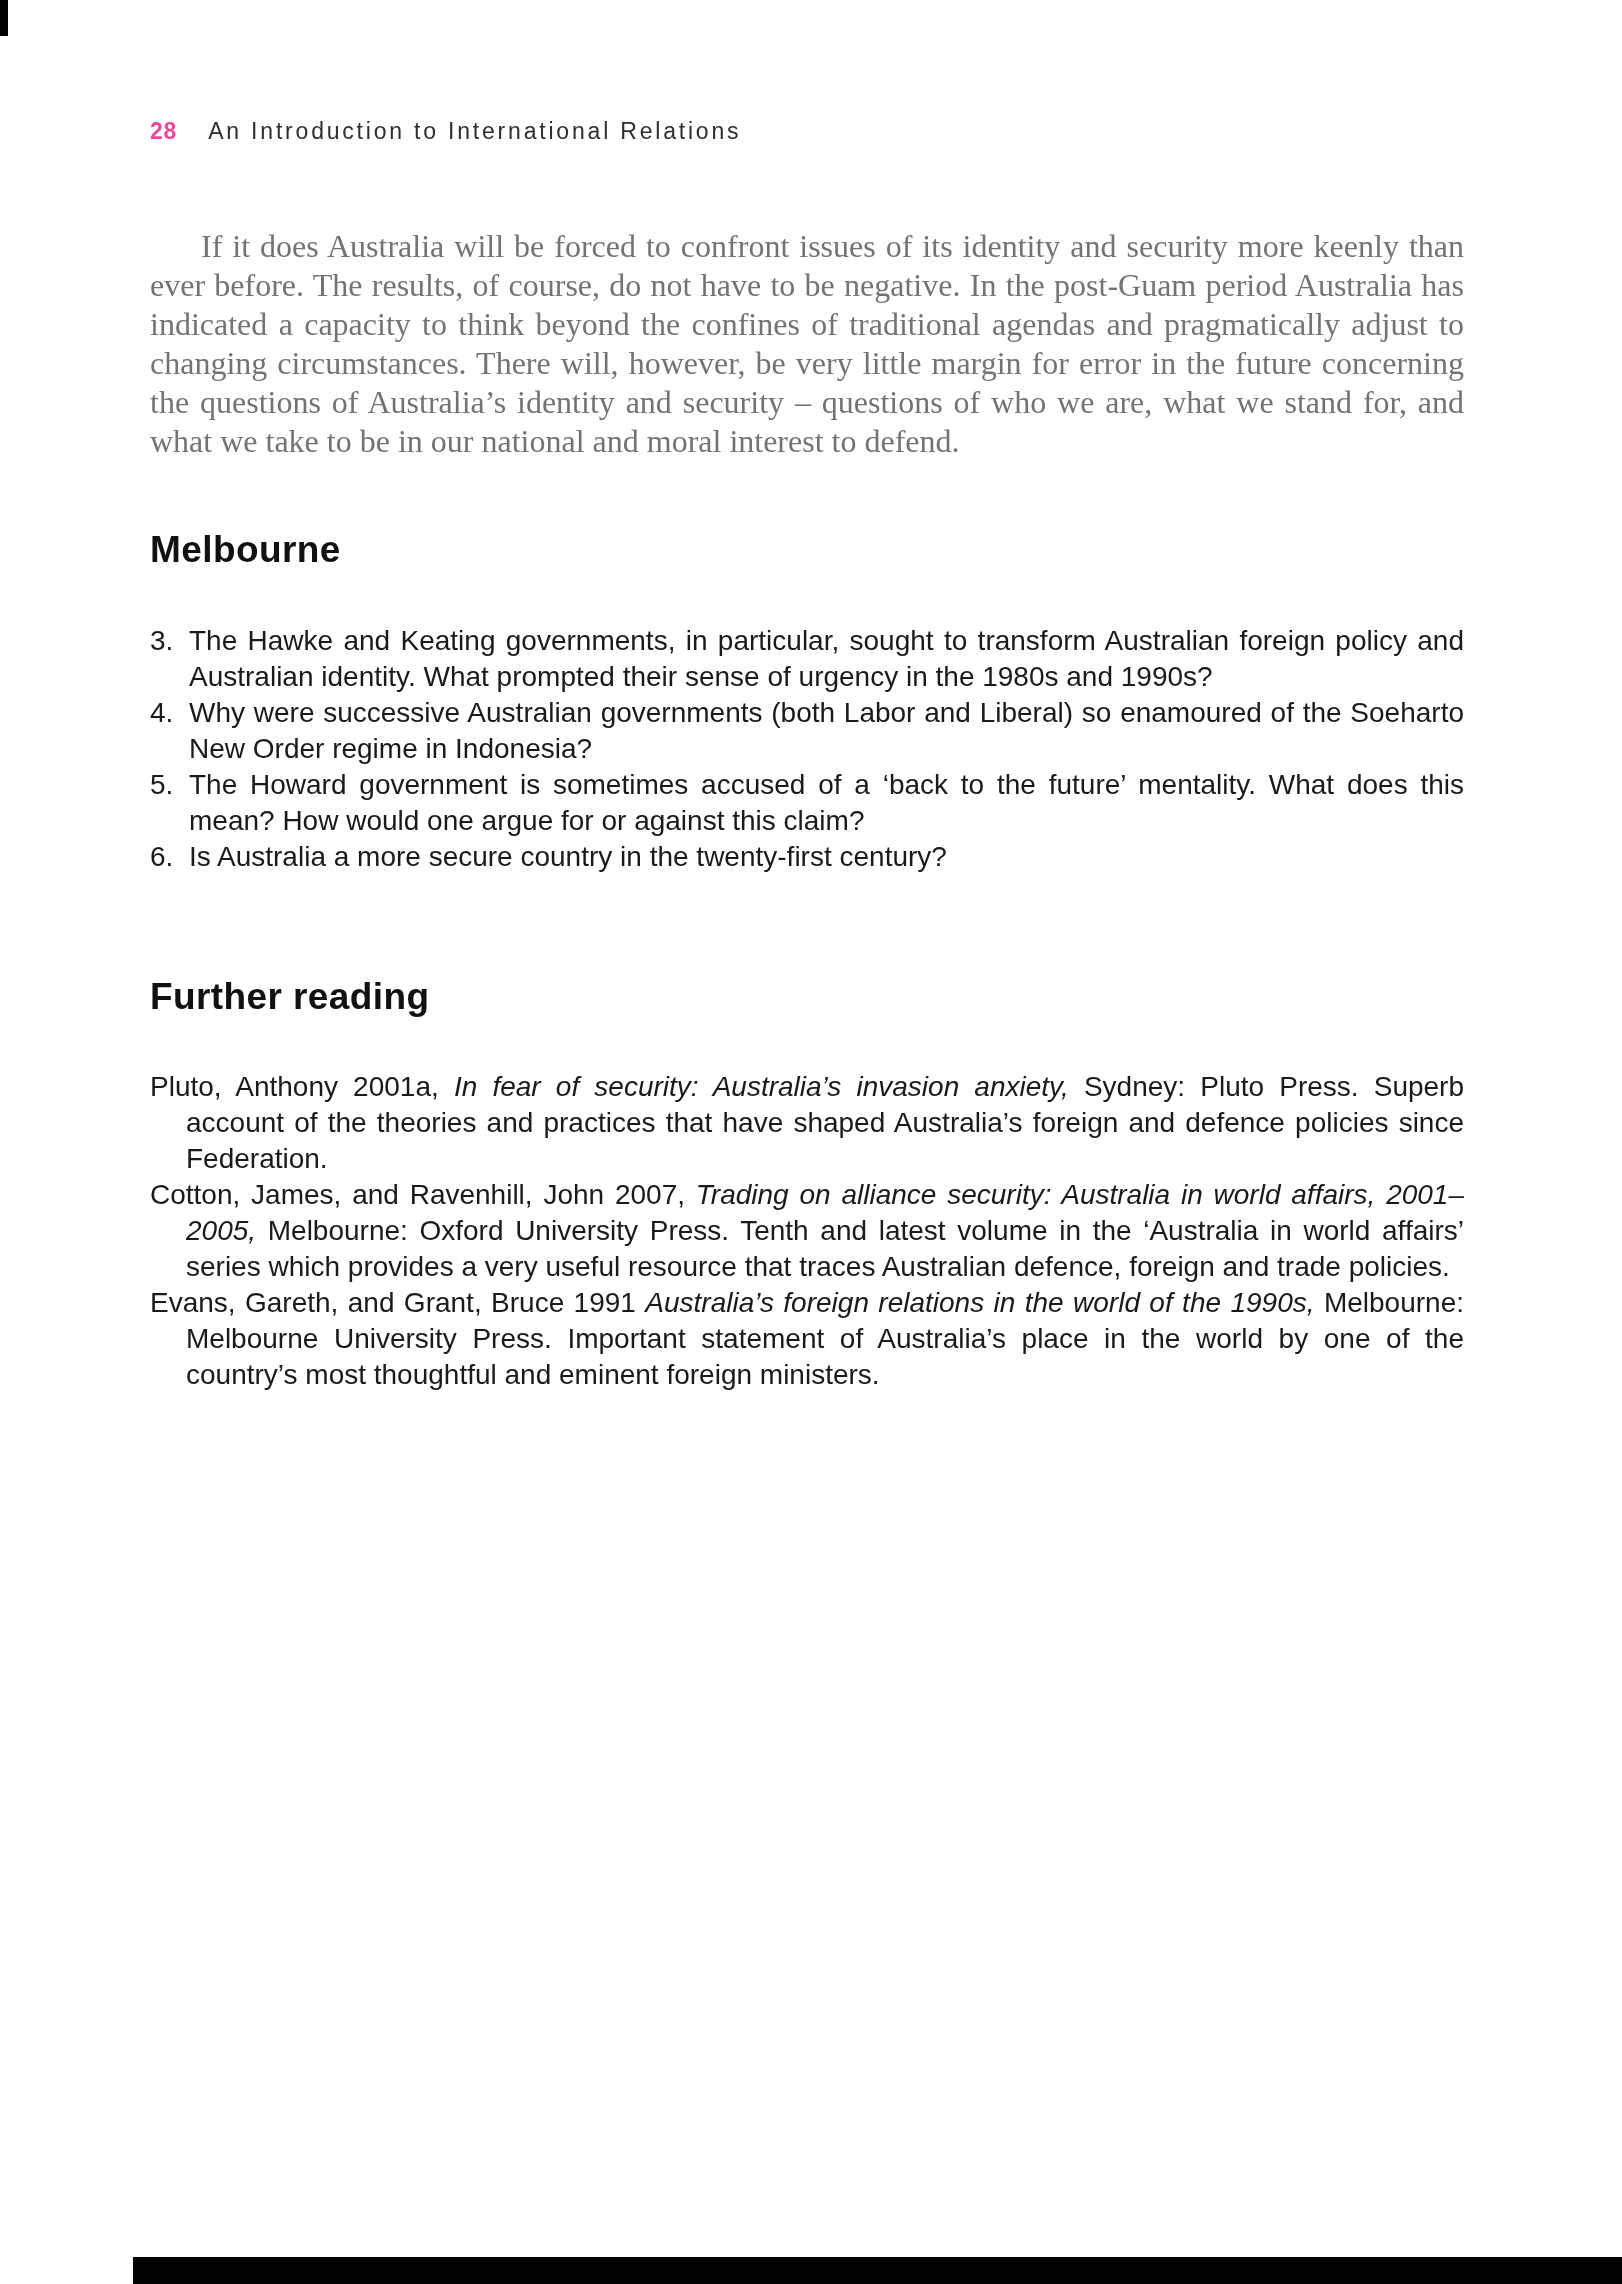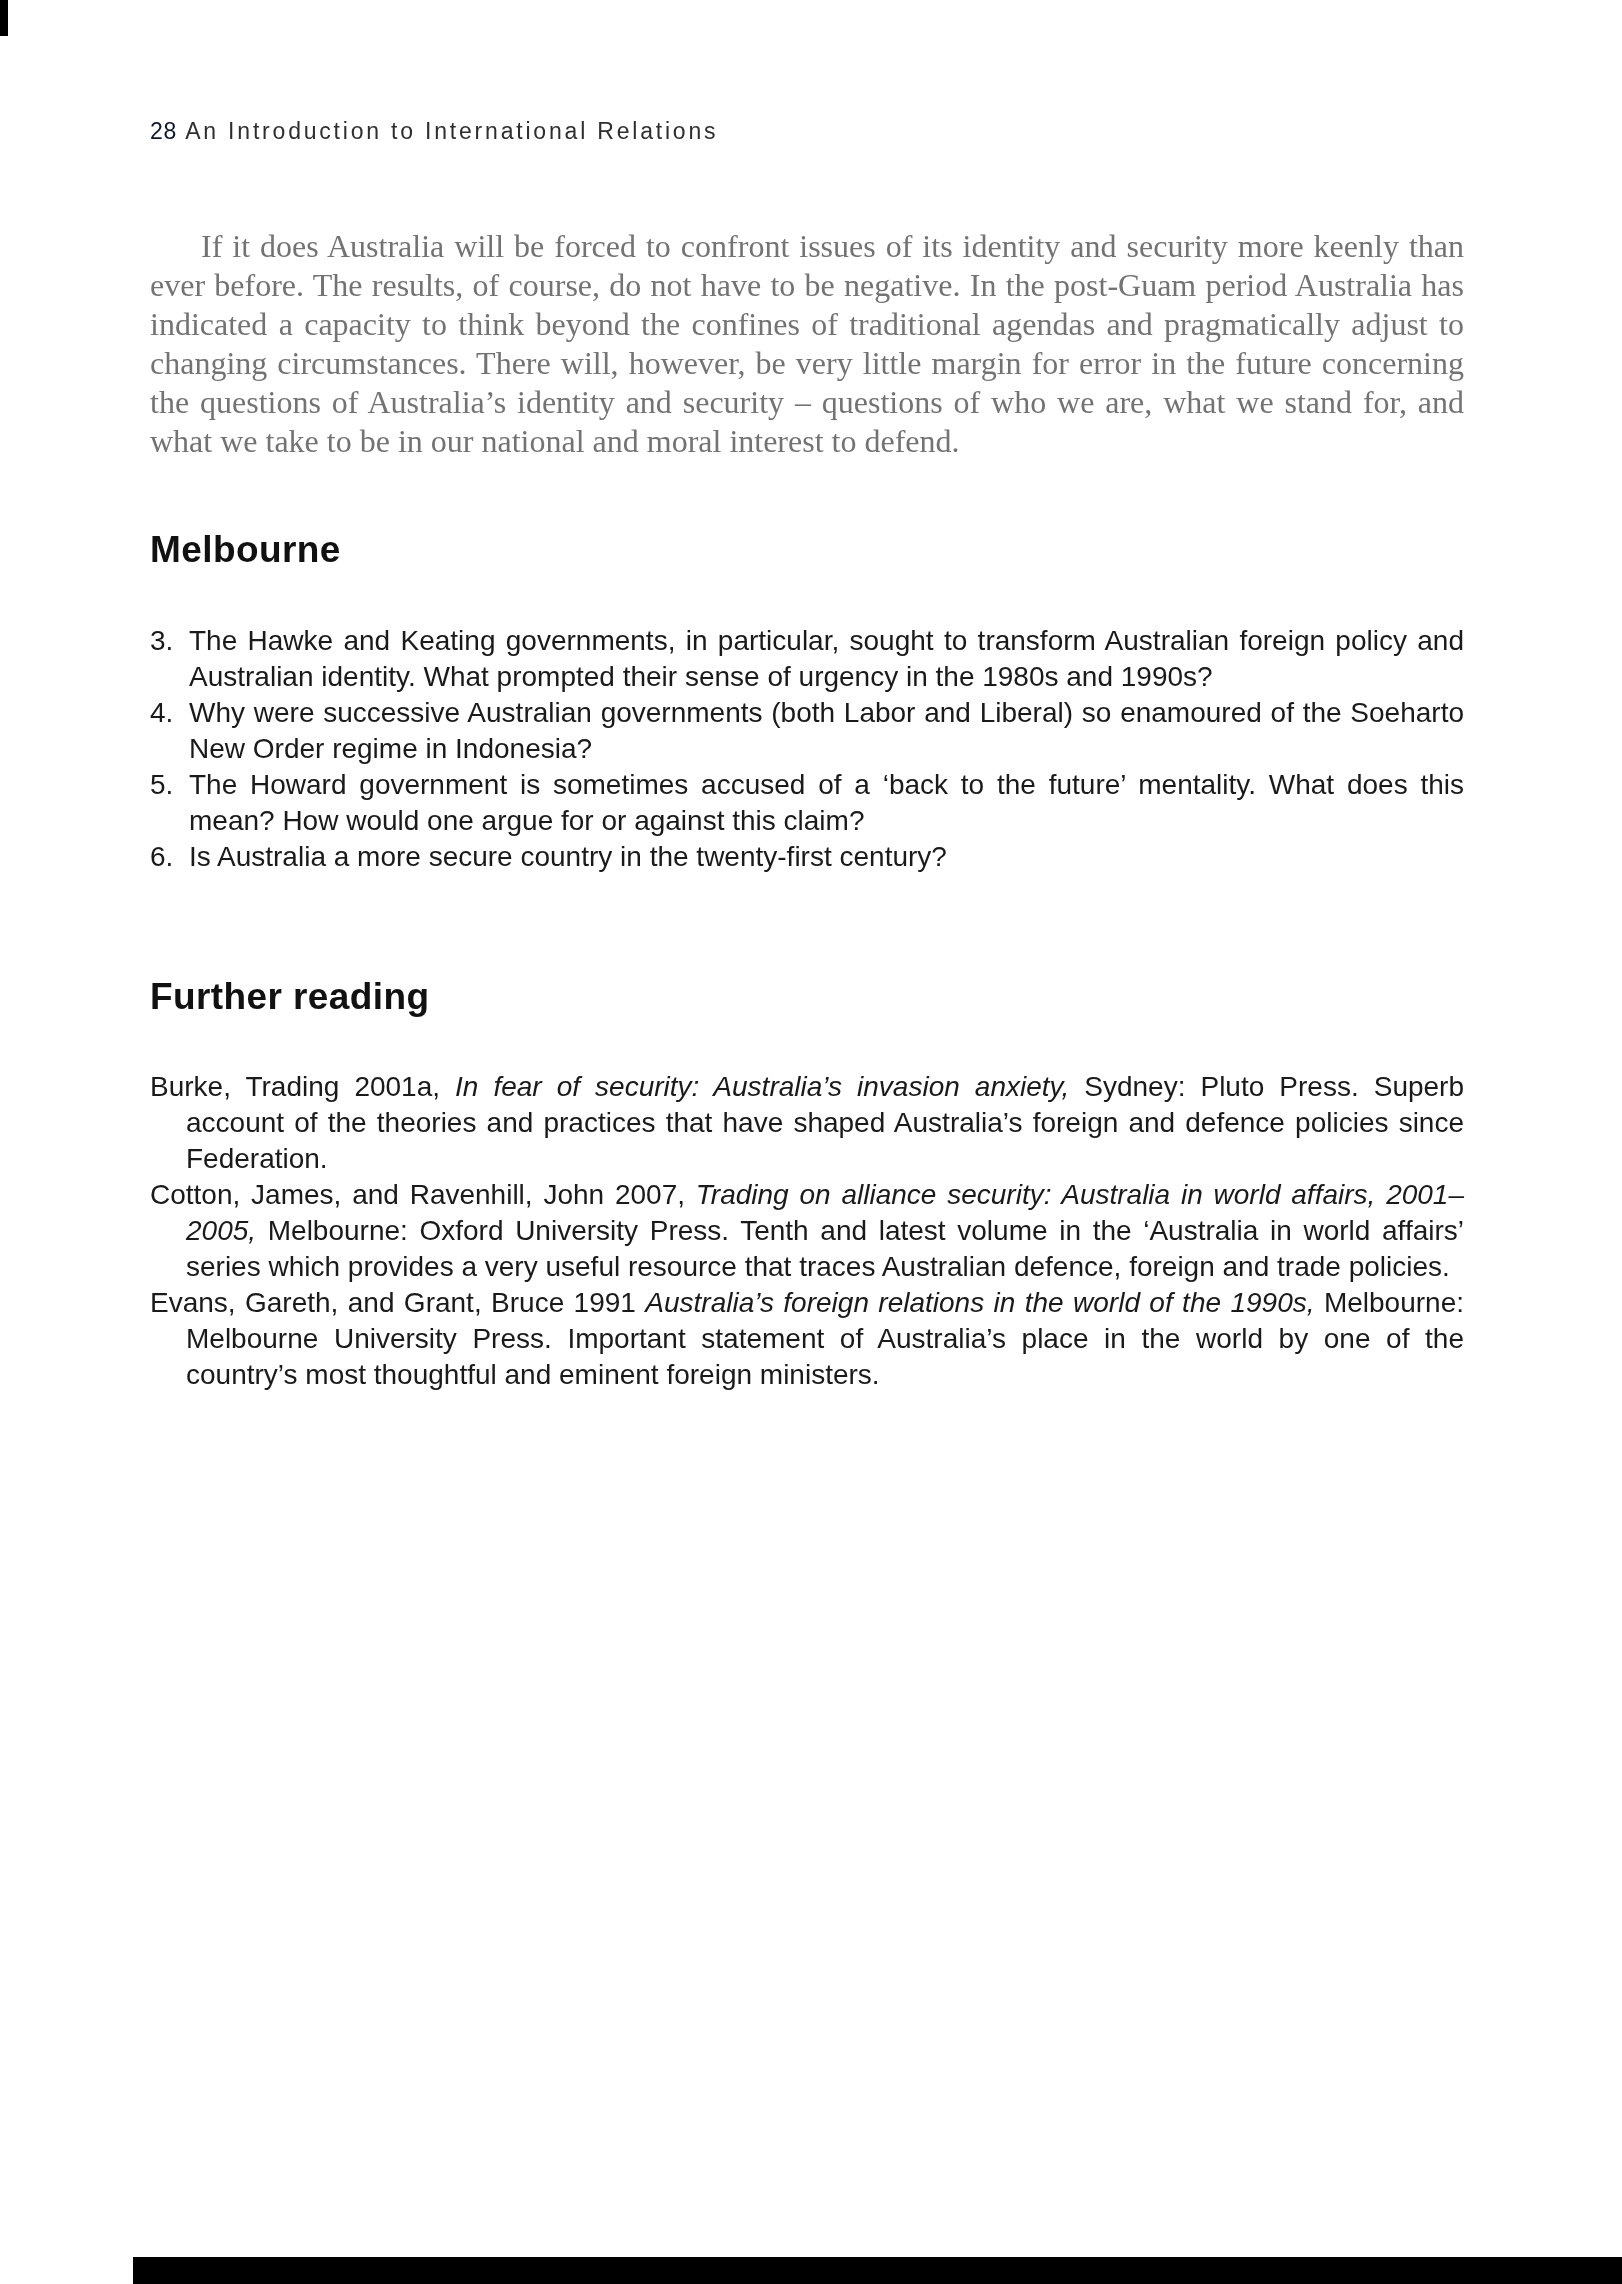--- a/index.html
+++ b/index.html
@@ -19,24 +19,24 @@
   }
   
   .running-head{
     margin-top:118px;
     font-family:"Liberation Sans",sans-serif;
     font-size:23px;
     color:#2b2b2b;
     white-space:nowrap;
   }
   .page-num{
-    font-weight:normal;
+    font-weight:bold;
     letter-spacing:0.8px;
-    margin-right:8px;
-    color:#0f172a;
+    margin-right:31px;
+    color:#ec4899;
   }
   .running-title{
     letter-spacing:2.8px;
     color:#2e2e2e;
   }
   
   .intro{
     margin:82px 0 0 0;
     font-family:"Liberation Serif","DejaVu Serif",serif;
     font-size:32px;
@@ -131,21 +131,21 @@
     <div class="questions">
       <p class="q-item"><span class="q-num">3.</span><span>The Hawke and Keating governments, in particular, sought to transform Australian foreign policy and Australian identity. What prompted their sense of urgency in the 1980s and 1990s?</span></p>
       <p class="q-item"><span class="q-num">4.</span><span>Why were successive Australian governments (both Labor and Liberal) so enamoured of the Soeharto New Order regime in Indonesia?</span></p>
       <p class="q-item"><span class="q-num">5.</span><span>The Howard government is sometimes accused of a ‘back to the future’ mentality. What does this mean? How would one argue for or against this claim?</span></p>
       <p class="q-item"><span class="q-num">6.</span><span>Is Australia a more secure country in the twenty-first century?</span></p>
     </div>
 
     <h2 class="section-heading further">Further reading</h2>
 
     <div class="references">
-      <p class="ref-entry"><span>Burke, Trading 2001a, </span><span class="ref-title">In fear of security: Australia’s invasion anxiety,</span><span> Sydney: Pluto Press. Superb account of the theories and practices that have shaped Australia’s foreign and defence policies since Federation.</span></p>
+      <p class="ref-entry"><span>Pluto, Anthony 2001a, </span><span class="ref-title">In fear of security: Australia’s invasion anxiety,</span><span> Sydney: Pluto Press. Superb account of the theories and practices that have shaped Australia’s foreign and defence policies since Federation.</span></p>
       <p class="ref-entry"><span>Cotton, James, and Ravenhill, John 2007, </span><span class="ref-title">Trading on alliance security: Australia in world affairs, 2001–2005,</span><span> Melbourne: Oxford University Press. Tenth and latest volume in the ‘Australia in world affairs’ series which provides a very useful resource that traces Australian defence, foreign and trade policies.</span></p>
       <p class="ref-entry"><span>Evans, Gareth, and Grant, Bruce 1991 </span><span class="ref-title">Australia’s foreign relations in the world of the 1990s,</span><span> Melbourne: Melbourne University Press. Important statement of Australia’s place in the world by one of the country’s most thoughtful and eminent foreign ministers.</span></p>
     </div>
 
   </div>
 
   <div class="bottom-bar"></div>
 
 </div>
 

